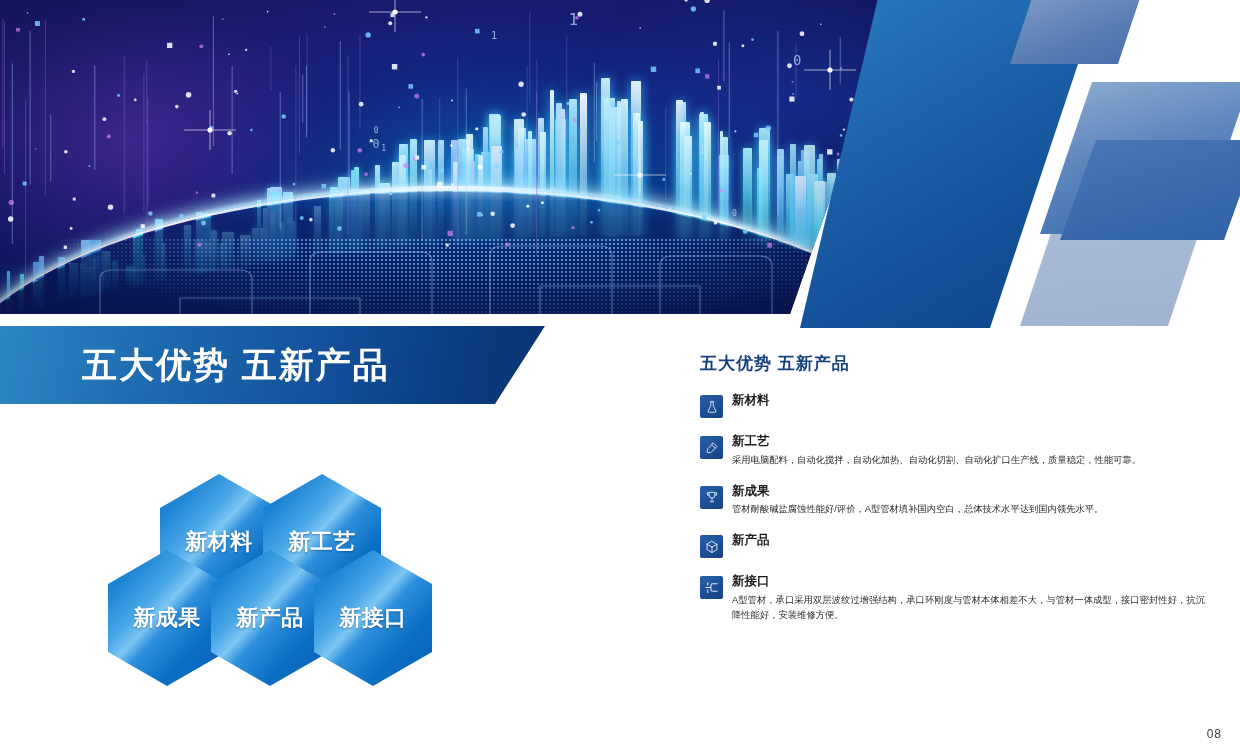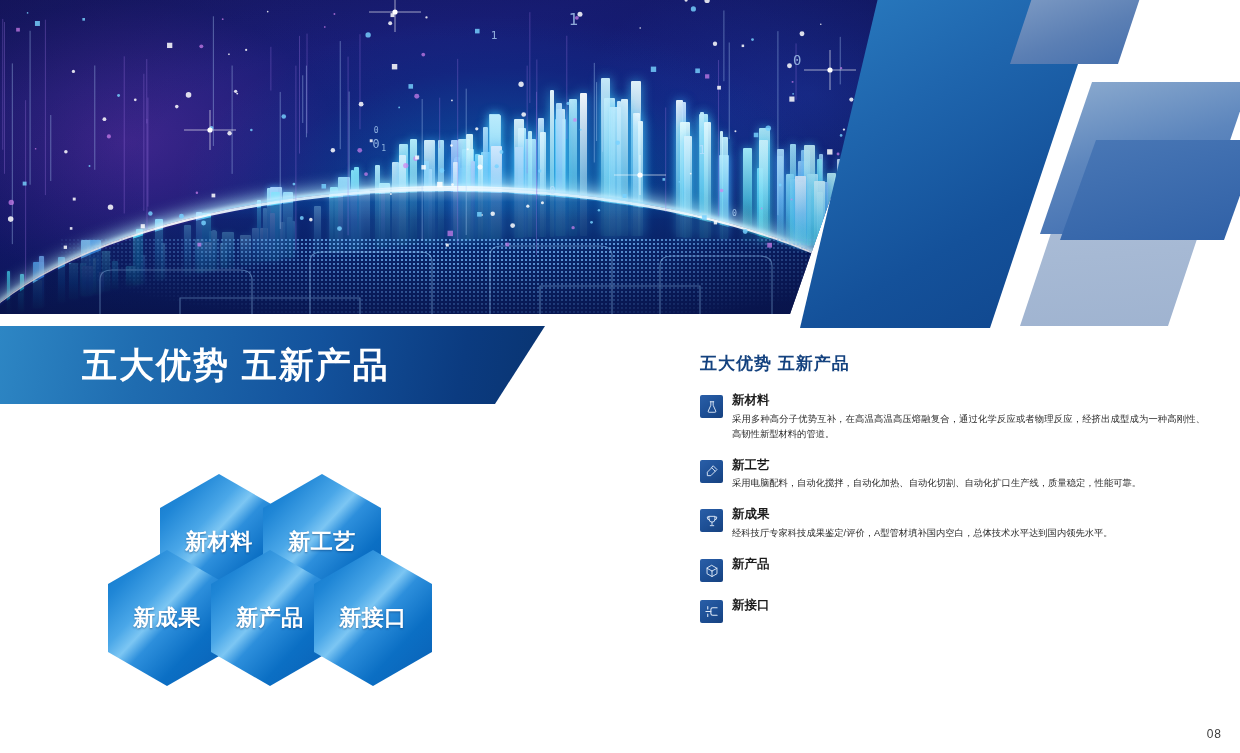--- a/index.html
+++ b/index.html
@@ -586,21 +586,20 @@
     <h2>五大优势  五新产品</h2>
 
     <div class="feature">
       <div class="feat-icon">
         <svg width="14" height="14" viewBox="0 0 24 24" fill="none" stroke="#dfeaf8" stroke-width="1.6" stroke-linecap="round" stroke-linejoin="round">
           <path d="M9 3h6M10 3v6L5.5 19a1.5 1.5 0 0 0 1.4 2h10.2a1.5 1.5 0 0 0 1.4-2L14 9V3"></path>
         </svg>
       </div>
       <div class="feat-body">
         <div class="feat-title">新材料</div>
-        <div class="feat-desc">采用多种高分子优势互补，在高温高温高压熔融复合，通过化学反应或者物理反应，经挤出成型成为一种高刚性、高韧性新型材料的管道。</div>
       </div>
     </div>
 
     <div class="feature">
       <div class="feat-icon">
         <svg width="14" height="14" viewBox="0 0 24 24" fill="none" stroke="#dfeaf8" stroke-width="1.6" stroke-linecap="round" stroke-linejoin="round">
           <path d="M14.5 3.5l6 6-3 3-6-6z"></path>
             <path d="M11.5 6.5L4 14v6h6l7.5-7.5"></path>
         </svg>
       </div>
@@ -613,21 +612,21 @@
     <div class="feature">
       <div class="feat-icon">
         <svg width="14" height="14" viewBox="0 0 24 24" fill="none" stroke="#dfeaf8" stroke-width="1.6" stroke-linecap="round" stroke-linejoin="round">
           <path d="M7 4h10v5a5 5 0 0 1-10 0z"></path>
             <path d="M7 5H4v2a3 3 0 0 0 3 3M17 5h3v2a3 3 0 0 1-3 3"></path>
           <path d="M12 14v4M9 20h6"></path>
         </svg>
       </div>
       <div class="feat-body">
         <div class="feat-title">新成果</div>
-        <div class="feat-desc">经科技厅专家科技成果鉴定/评价，A型管材填补国内空白，总体技术水平达到国内领先水平。</div>
+        <div class="feat-desc">管材耐酸碱盐腐蚀性能好/评价，A型管材填补国内空白，总体技术水平达到国内领先水平。</div>
       </div>
     </div>
 
     <div class="feature">
       <div class="feat-icon">
         <svg width="14" height="14" viewBox="0 0 24 24" fill="none" stroke="#dfeaf8" stroke-width="1.6" stroke-linecap="round" stroke-linejoin="round">
           <path d="M12 2.5l8.5 4.8v9.4L12 21.5 3.5 16.7V7.3z"></path>
             <path d="M12 12l8.5-4.7M12 12v9.5M12 12L3.5 7.3"></path>
         </svg>
       </div>
@@ -639,18 +638,19 @@
     <div class="feature">
       <div class="feat-icon">
         <svg width="15" height="15" viewBox="0 0 24 24" fill="none" stroke="#dfeaf8" stroke-width="1.7" stroke-linecap="round" stroke-linejoin="round">
           <path d="M21 6h-7a3 3 0 0 0-3 3v6a3 3 0 0 0 3 3h7"></path>
             <path d="M11 12H3"></path>
             <path d="M6 4v4M6 16v4"></path>
         </svg>
       </div>
       <div class="feat-body">
         <div class="feat-title">新接口</div>
+        <div class="feat-desc">A型管材，承口采用双层波纹过增强结构，承口环刚度与管材本体相差不大，与管材一体成型，接口密封性好，抗沉降性能好，安装维修方便。</div>
       </div>
     </div>
   </div>
 
   <div class="pagenum">08</div>
 </div>
 
 </body></html>

